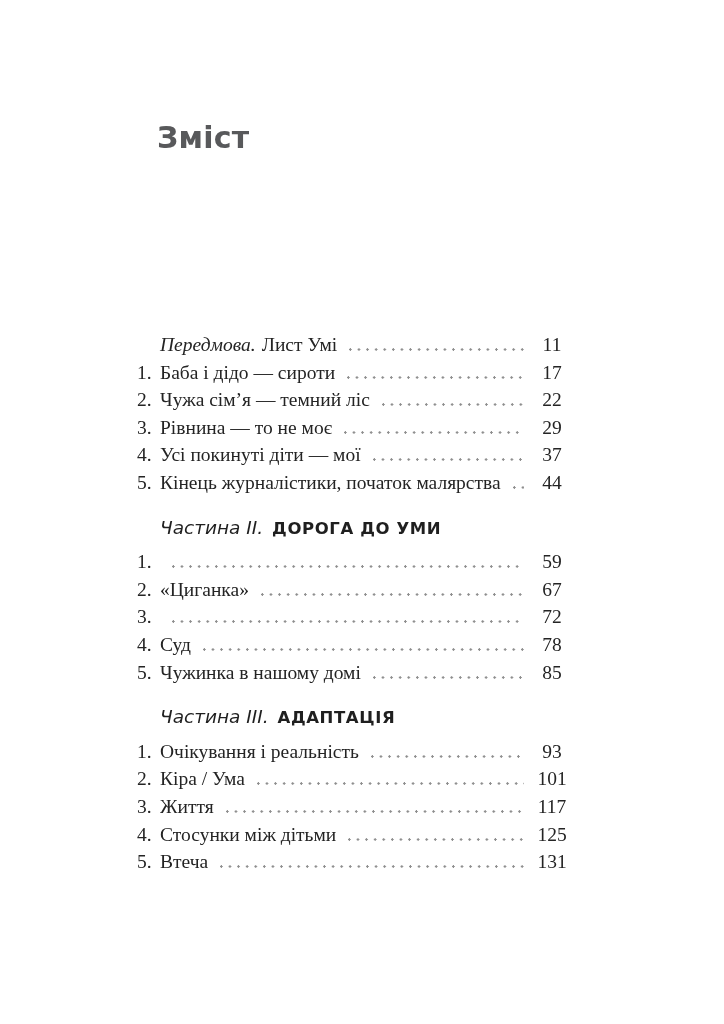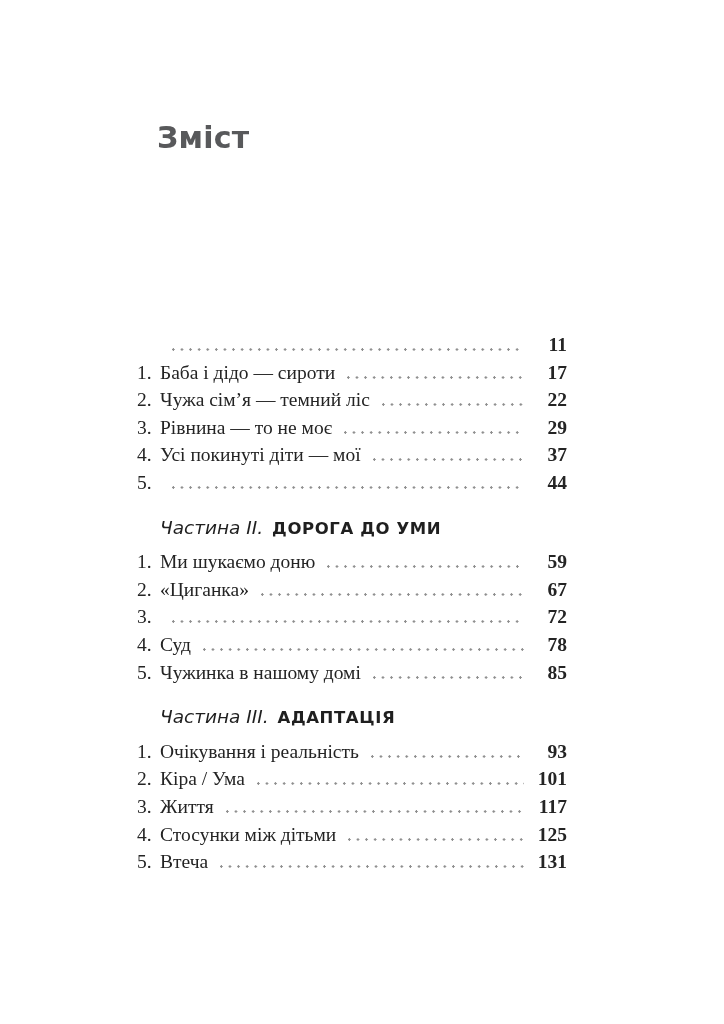--- a/index.html
+++ b/index.html
@@ -25,41 +25,42 @@
   .indent{padding-left:23px;}
   .num{width:23px;flex:none;}
   .ttl{white-space:nowrap;}
   .ttl-prefix{font-style:italic;margin-right:6px;}
   .dots{
     flex:1 1 auto;height:3px;
     margin:0 13px 3px 12px;
     background-image:radial-gradient(circle at 1.3px 1.5px,#8d8d8d 1.05px,rgba(0,0,0,0) 1.35px);
     background-size:8.6px 3px;background-repeat:repeat-x;background-position:0 0;
   }
-  .pg{min-width:30px;text-align:right;flex:none;font-weight:bold;}
+  .pg{min-width:30px;text-align:center;flex:none;}
   .section{margin:17px 0 6px 0;}
   .part-name{
     font-family:"DejaVu Sans",sans-serif;font-style:italic;
     font-size:18.5px;color:#1f1f1f;margin-right:9px;white-space:nowrap;
   }
   .part-title{
     font-family:"DejaVu Sans",sans-serif;font-weight:700;
     font-size:16.5px;letter-spacing:0.6px;color:#1f1f1f;white-space:nowrap;
   }
 </style>
 </head>
 <body>
 
 <div class="page">
 
   <h1 class="doc-title">Зміст</h1>
 
   <div class="toc">
 
     <div class="row indent">
+      <span class="ttl"><span class="ttl-prefix">Передмова.</span><span>Лист Умі</span></span>
       <span class="dots"></span>
       <span class="pg">11</span>
     </div>
 
 
     <div class="row">
       <span class="num">1.</span>
       <span class="ttl">Баба і дідо — сироти</span>
       <span class="dots"></span>
       <span class="pg">17</span>
@@ -77,32 +78,32 @@
       <span class="pg">29</span>
     </div>
     <div class="row">
       <span class="num">4.</span>
       <span class="ttl">Усі покинуті діти — мої</span>
       <span class="dots"></span>
       <span class="pg">37</span>
     </div>
     <div class="row">
       <span class="num">5.</span>
+      <span class="ttl">Кінець журналістики, початок малярства</span>
       <span class="dots"></span>
       <span class="pg">44</span>
     </div>
 
     <div class="row section indent">
       <span class="part-name">Частина II.</span>
       <span class="part-title">ДОРОГА ДО УМИ</span>
     </div>
 
     <div class="row">
       <span class="num">1.</span>
-      <span class="ttl">Ми шукаємо доню</span>
       <span class="dots"></span>
       <span class="pg">59</span>
     </div>
     <div class="row">
       <span class="num">2.</span>
       <span class="ttl">«Циганка»</span>
       <span class="dots"></span>
       <span class="pg">67</span>
     </div>
     <div class="row">

